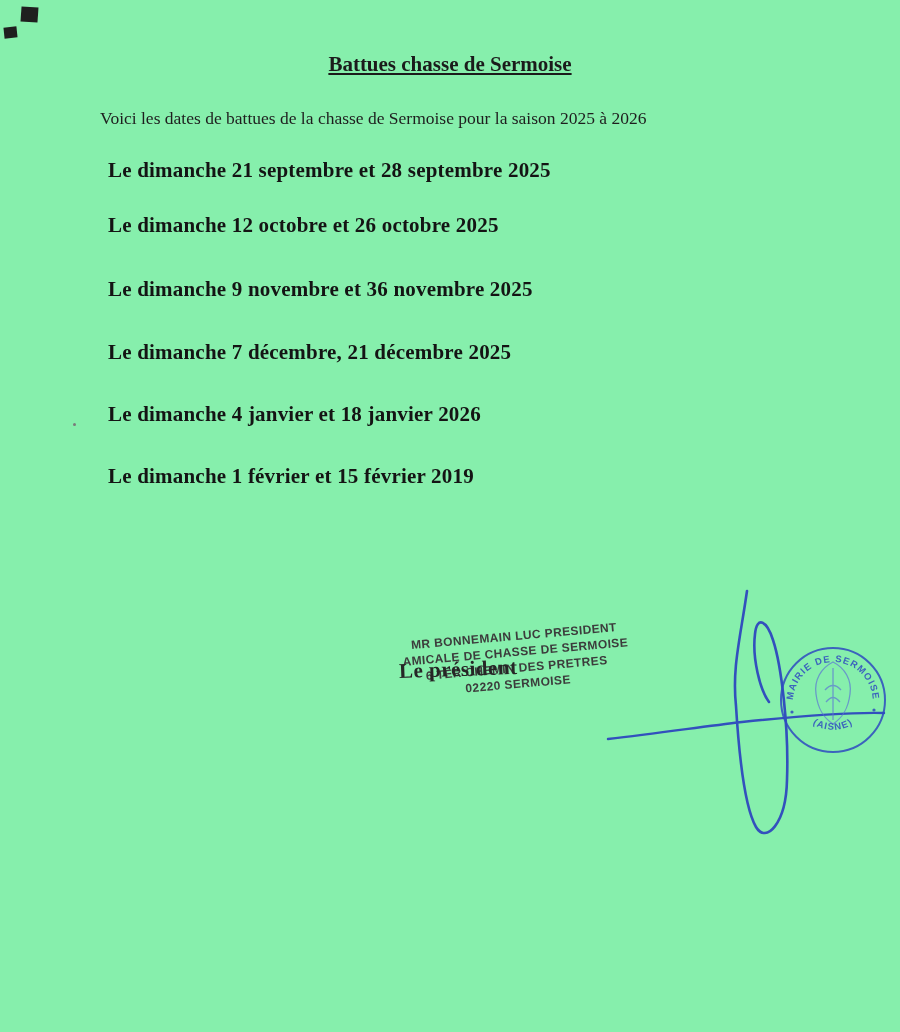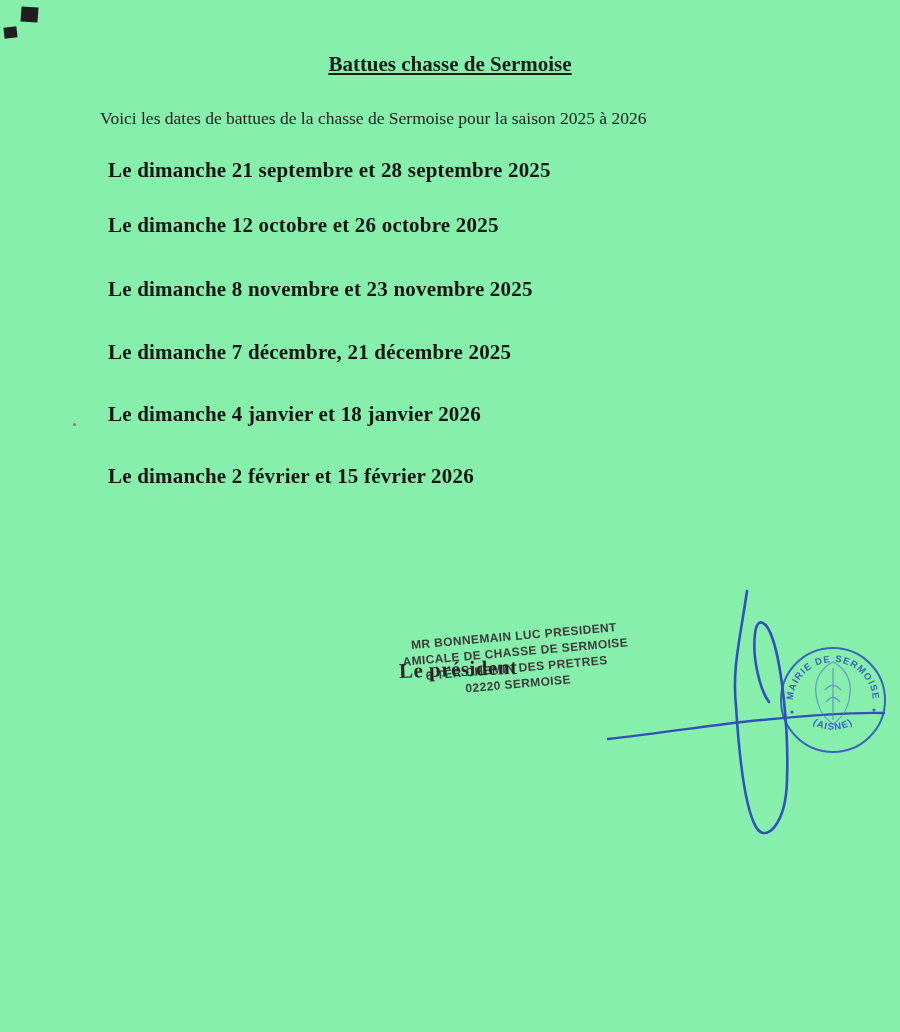--- a/index.html
+++ b/index.html
@@ -93,24 +93,24 @@
   <div class="scan-artifact artifact-1"></div>
   <div class="scan-artifact artifact-2"></div>
   <div class="stray-dot"></div>
 
   <div class="title">Battues chasse de Sermoise</div>
 
   <div class="intro">Voici les dates de battues de la chasse de Sermoise pour la saison 2025 à 2026</div>
 
   <div class="date-line d0">Le dimanche 21 septembre et 28 septembre 2025</div>
   <div class="date-line d1">Le dimanche 12 octobre et 26 octobre 2025</div>
-  <div class="date-line d2">Le dimanche 8 novembre et 23 novembre 2025</div>
+  <div class="date-line d2">Le dimanche 9 novembre et 36 novembre 2025</div>
   <div class="date-line d3">Le dimanche 7 décembre, 21 décembre 2025</div>
   <div class="date-line d4">Le dimanche 4 janvier et 18 janvier 2026</div>
-  <div class="date-line d5">Le dimanche 2 février et 15 février 2026</div>
+  <div class="date-line d5">Le dimanche 1 février et 15 février 2019</div>
 
   <div class="address-stamp">
     <div>MR BONNEMAIN LUC PRESIDENT</div>
     <div>AMICALE DE CHASSE DE SERMOISE</div>
     <div>6 TER CHEMIN DES PRETRES</div>
     <div>02220 SERMOISE</div>
   </div>
 
   <div class="role-line">Le président</div>
 

